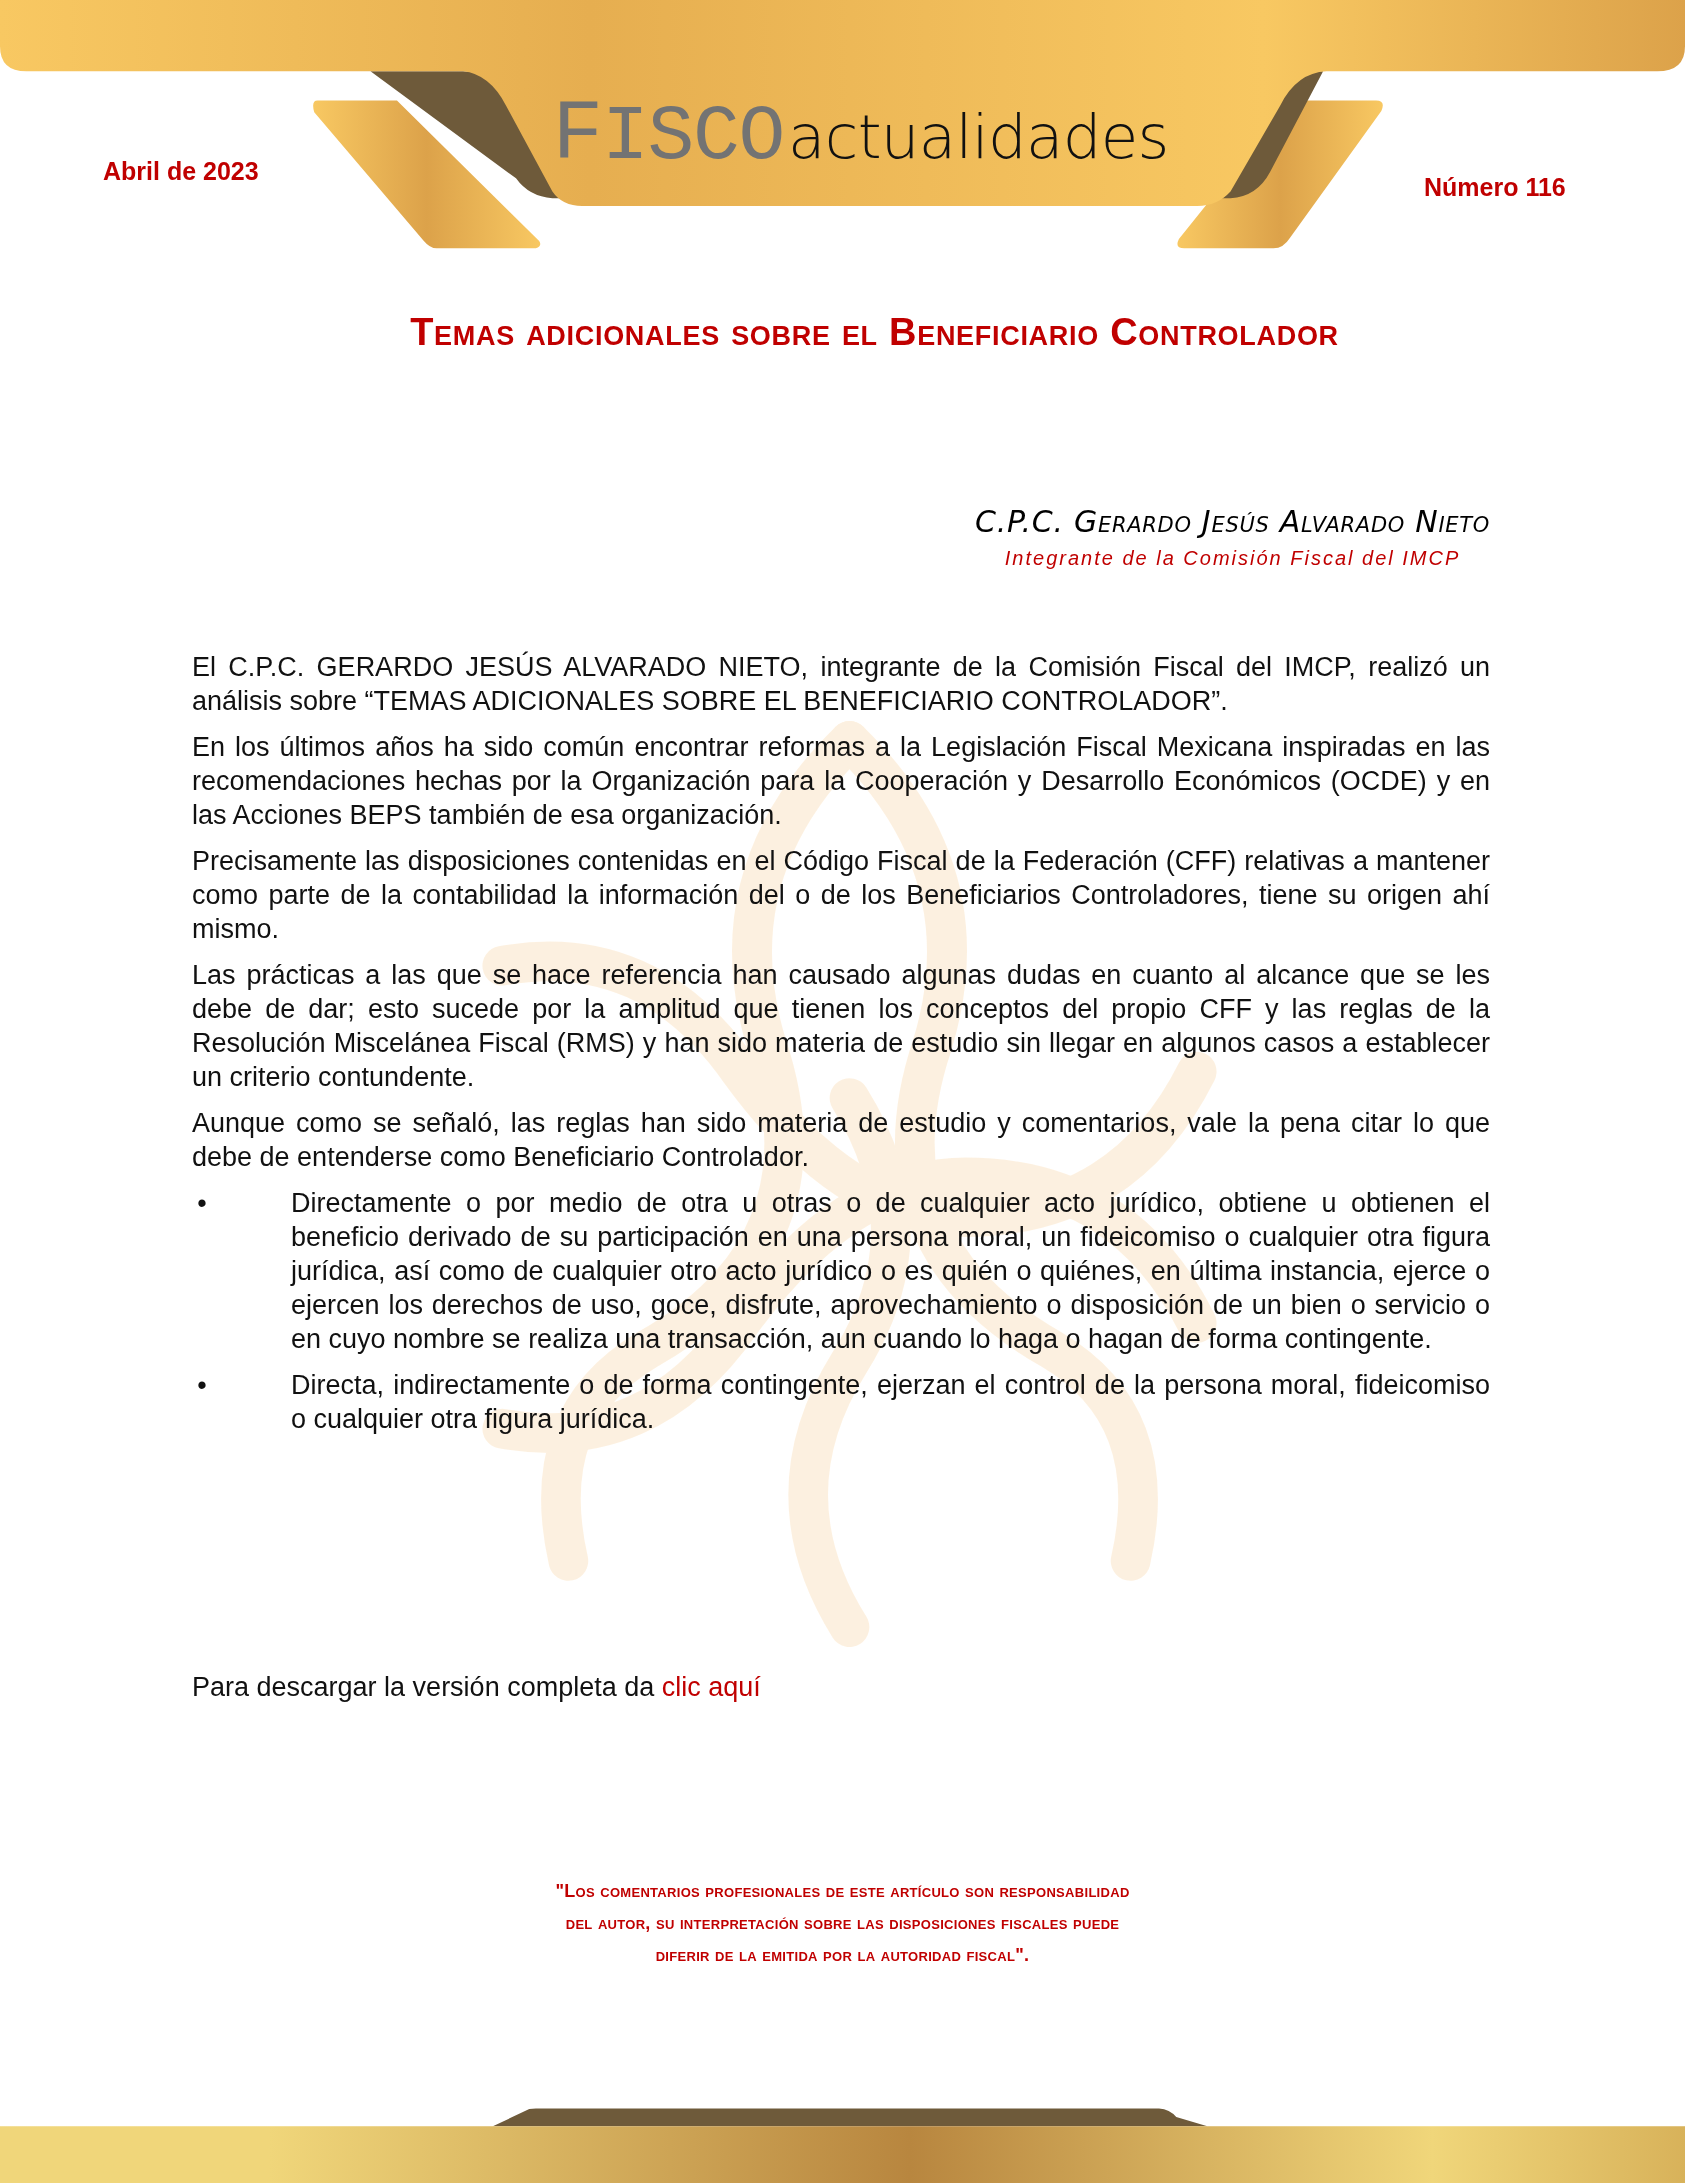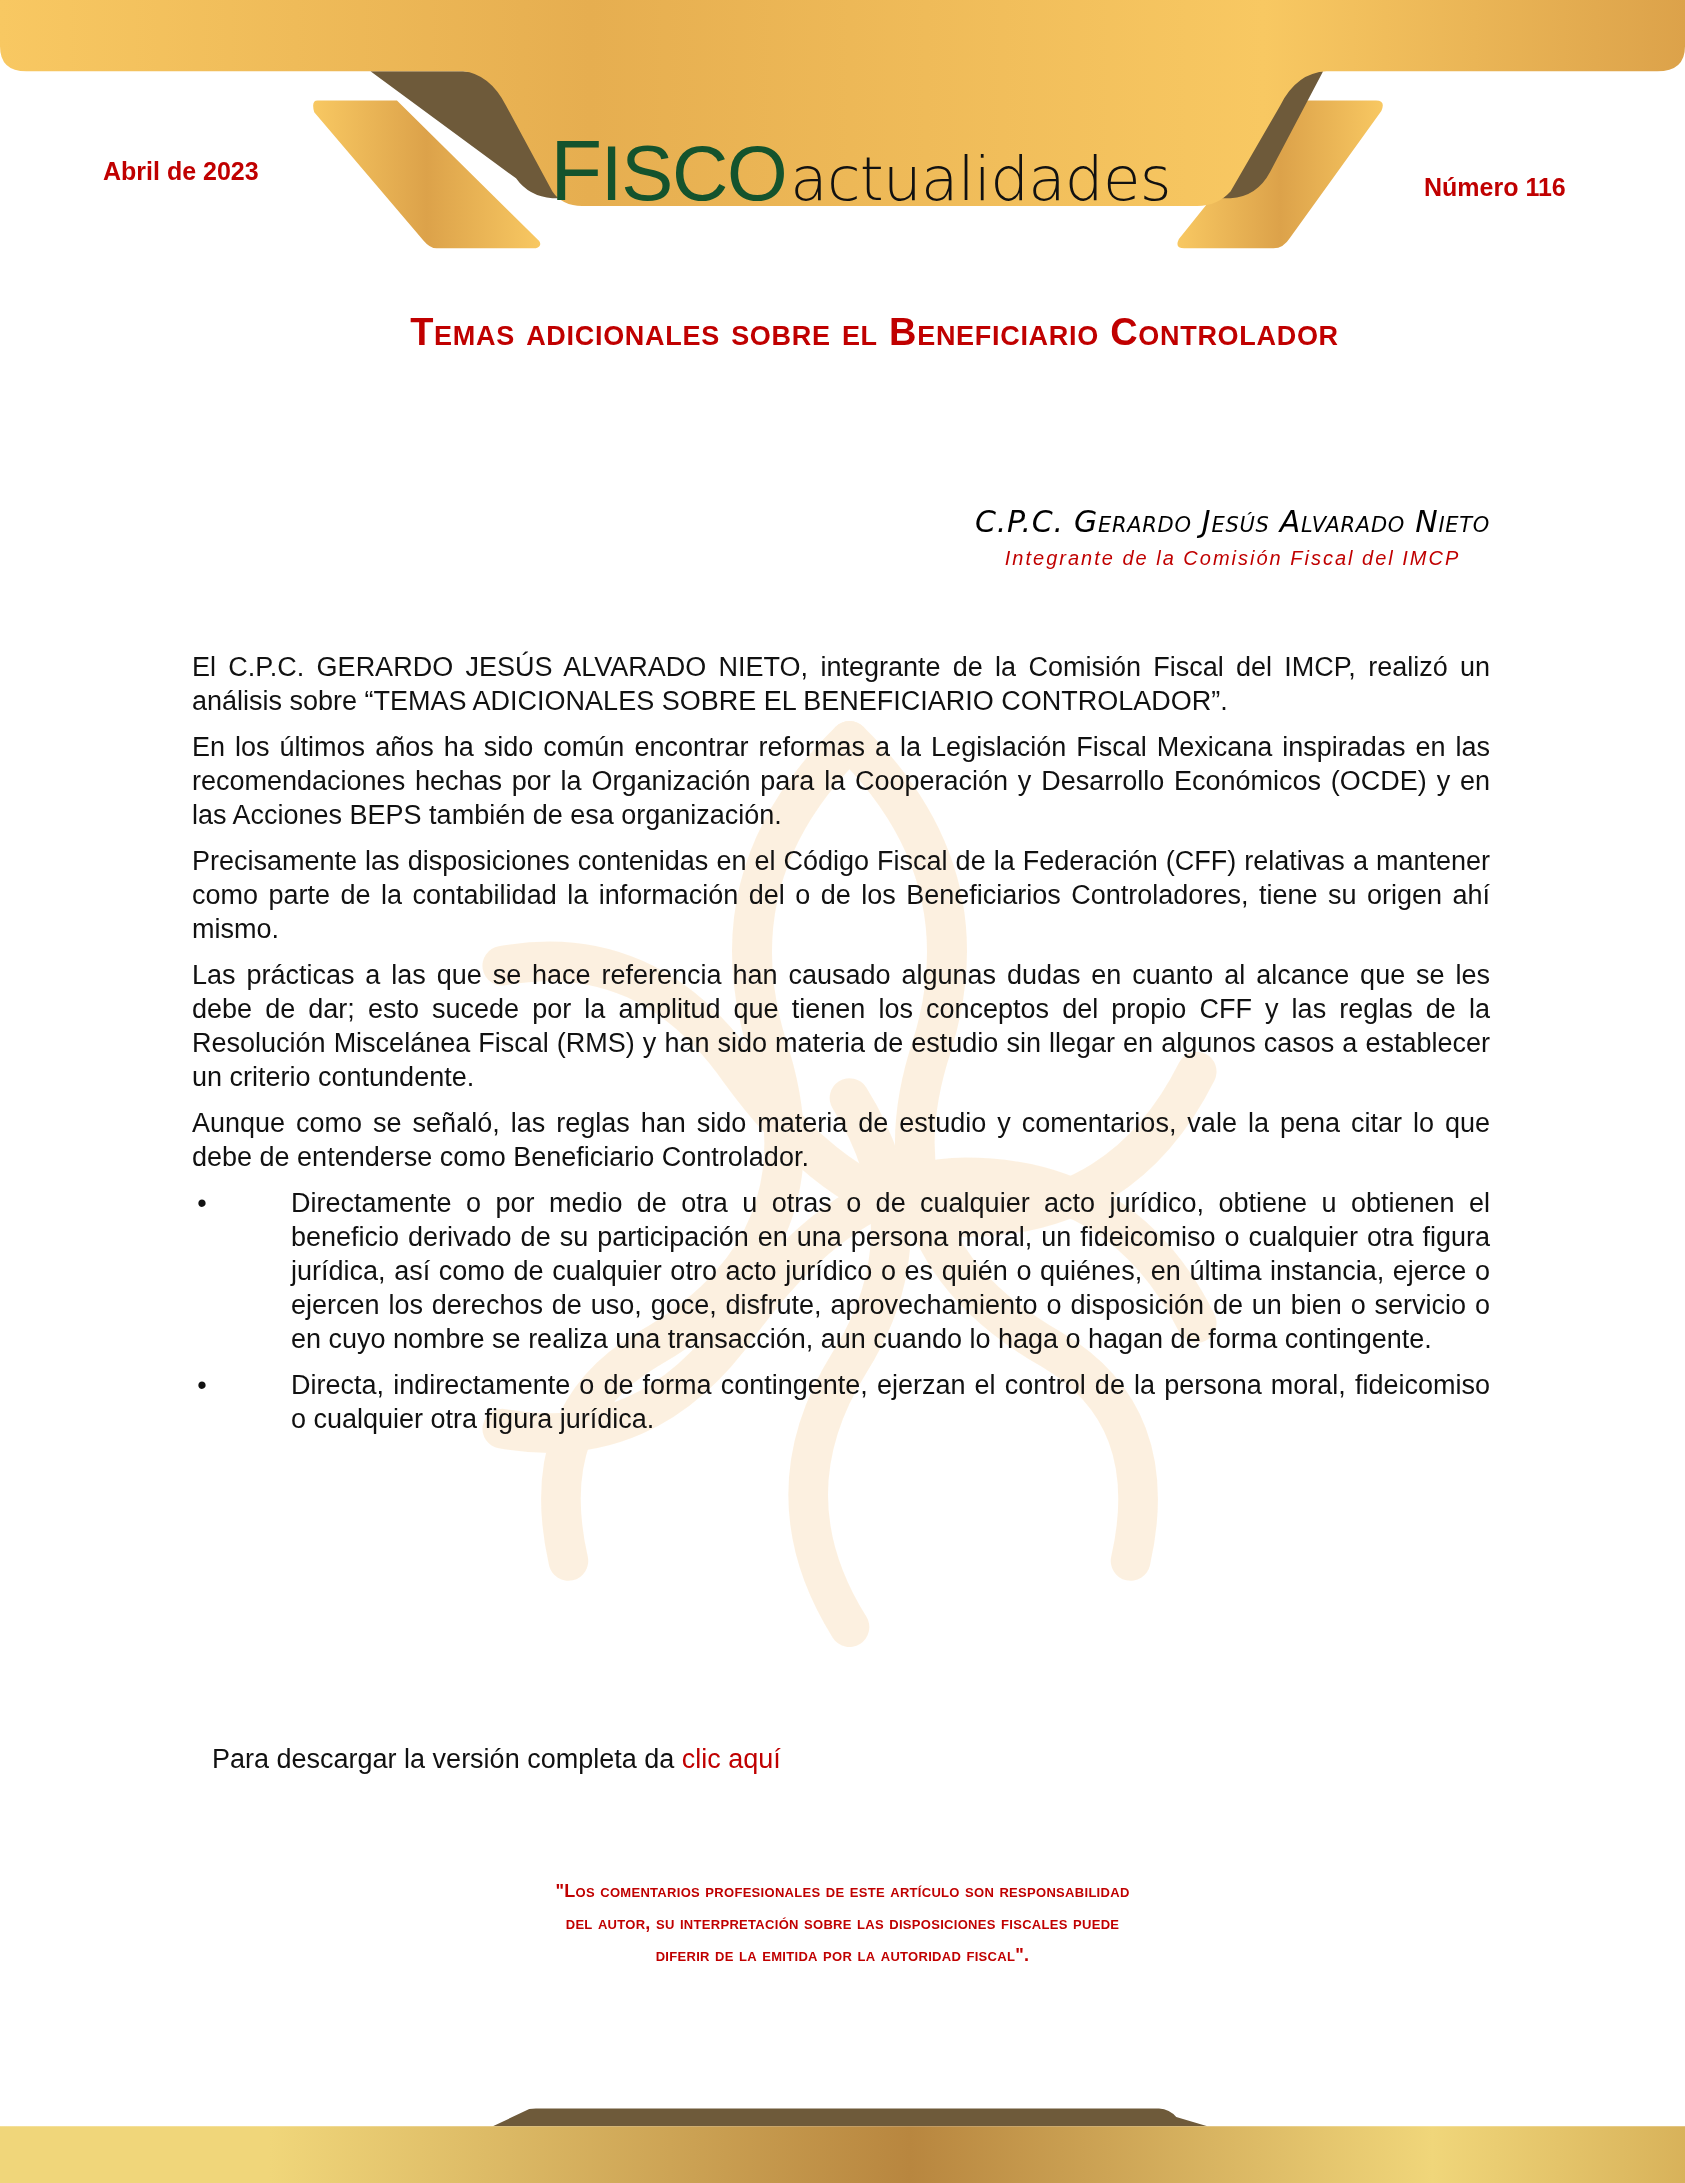--- a/index.html
+++ b/index.html
@@ -3,22 +3,22 @@
 <meta charset="utf-8">
 <style>
   html, body { margin: 0; padding: 0; background: #ffffff; }
   body { width: 1685px; height: 2183px; position: relative; overflow: hidden;
          font-family: "DejaVu Sans", sans-serif; color: #000; }
 
   
   .header-svg { position: absolute; left: 0; top: 0; width: 1685px; height: 251px; }
   .masthead { position: absolute; left: 543px; top: 93px; width: 635px; height: 86px;
               display: flex; align-items: baseline; justify-content: center; }
-  .masthead .fisco { font-family: Liberation Sans, sans-serif; font-size: 78px; color: #14532d;
-                     letter-spacing: -1.3px; line-height: 1; margin-top: 35px; }
+  .masthead .fisco { font-family: Liberation Mono, monospace; font-size: 78px; color: #737373;
+                     letter-spacing: -1.3px; line-height: 1; }
   .masthead .fisco .big { font-size: 85px; }
   .masthead .actual { font-family: "DejaVu Sans", sans-serif; font-size: 61px;
                       font-weight: 200; color: #111; margin-left: 4px; line-height: 1;
                       letter-spacing: -0.7px; text-align: center; }
   .issue-date { position: absolute; left: 103px; top: 157px; color: #c00000;
                 font-family: "Liberation Sans", sans-serif; font-weight: bold; font-size: 25px; }
   .issue-number { position: absolute; left: 1424px; top: 173px; color: #c00000;
                   font-family: "Liberation Sans", sans-serif; font-weight: bold; font-size: 25px; }
 
   
@@ -39,22 +39,22 @@
 
   
   .content { position: absolute; left: 192px; top: 650px; width: 1298px;
              font-family: "Liberation Sans", sans-serif; font-size: 27px; line-height: 34px;
              text-align: justify; color: #111; }
   .content p { margin: 0 0 12px 0; }
   .content ul { list-style: none; margin: 0; padding: 0; }
   .content li { position: relative; padding-left: 99px; margin-bottom: 12px; }
   .content li .bullet { position: absolute; left: 5.3px; top: 0; }
 
-  .download { position: absolute; left: 192px; top: 1744px; font-family: "Liberation Sans", sans-serif;
-              font-size: 27px; color: #111; margin-left: 20px; }
+  .download { position: absolute; left: 192px; top: 1672px; font-family: "Liberation Sans", sans-serif;
+              font-size: 27px; color: #111; }
   .download .link { color: #c00000; text-decoration: none; cursor: pointer; }
 
   .disclaimer { position: absolute; left: 0; width: 1685px; top: 1875px; text-align: center;
                 color: #c00000; font-family: "Liberation Sans", sans-serif; font-weight: bold;
                 font-size: 18px; font-variant: small-caps; line-height: 32px; letter-spacing: 0.3px; }
 
   
   .footer-svg { position: absolute; left: 0; top: 2084px; width: 1685px; height: 99px; }
 </style>
 </head>

